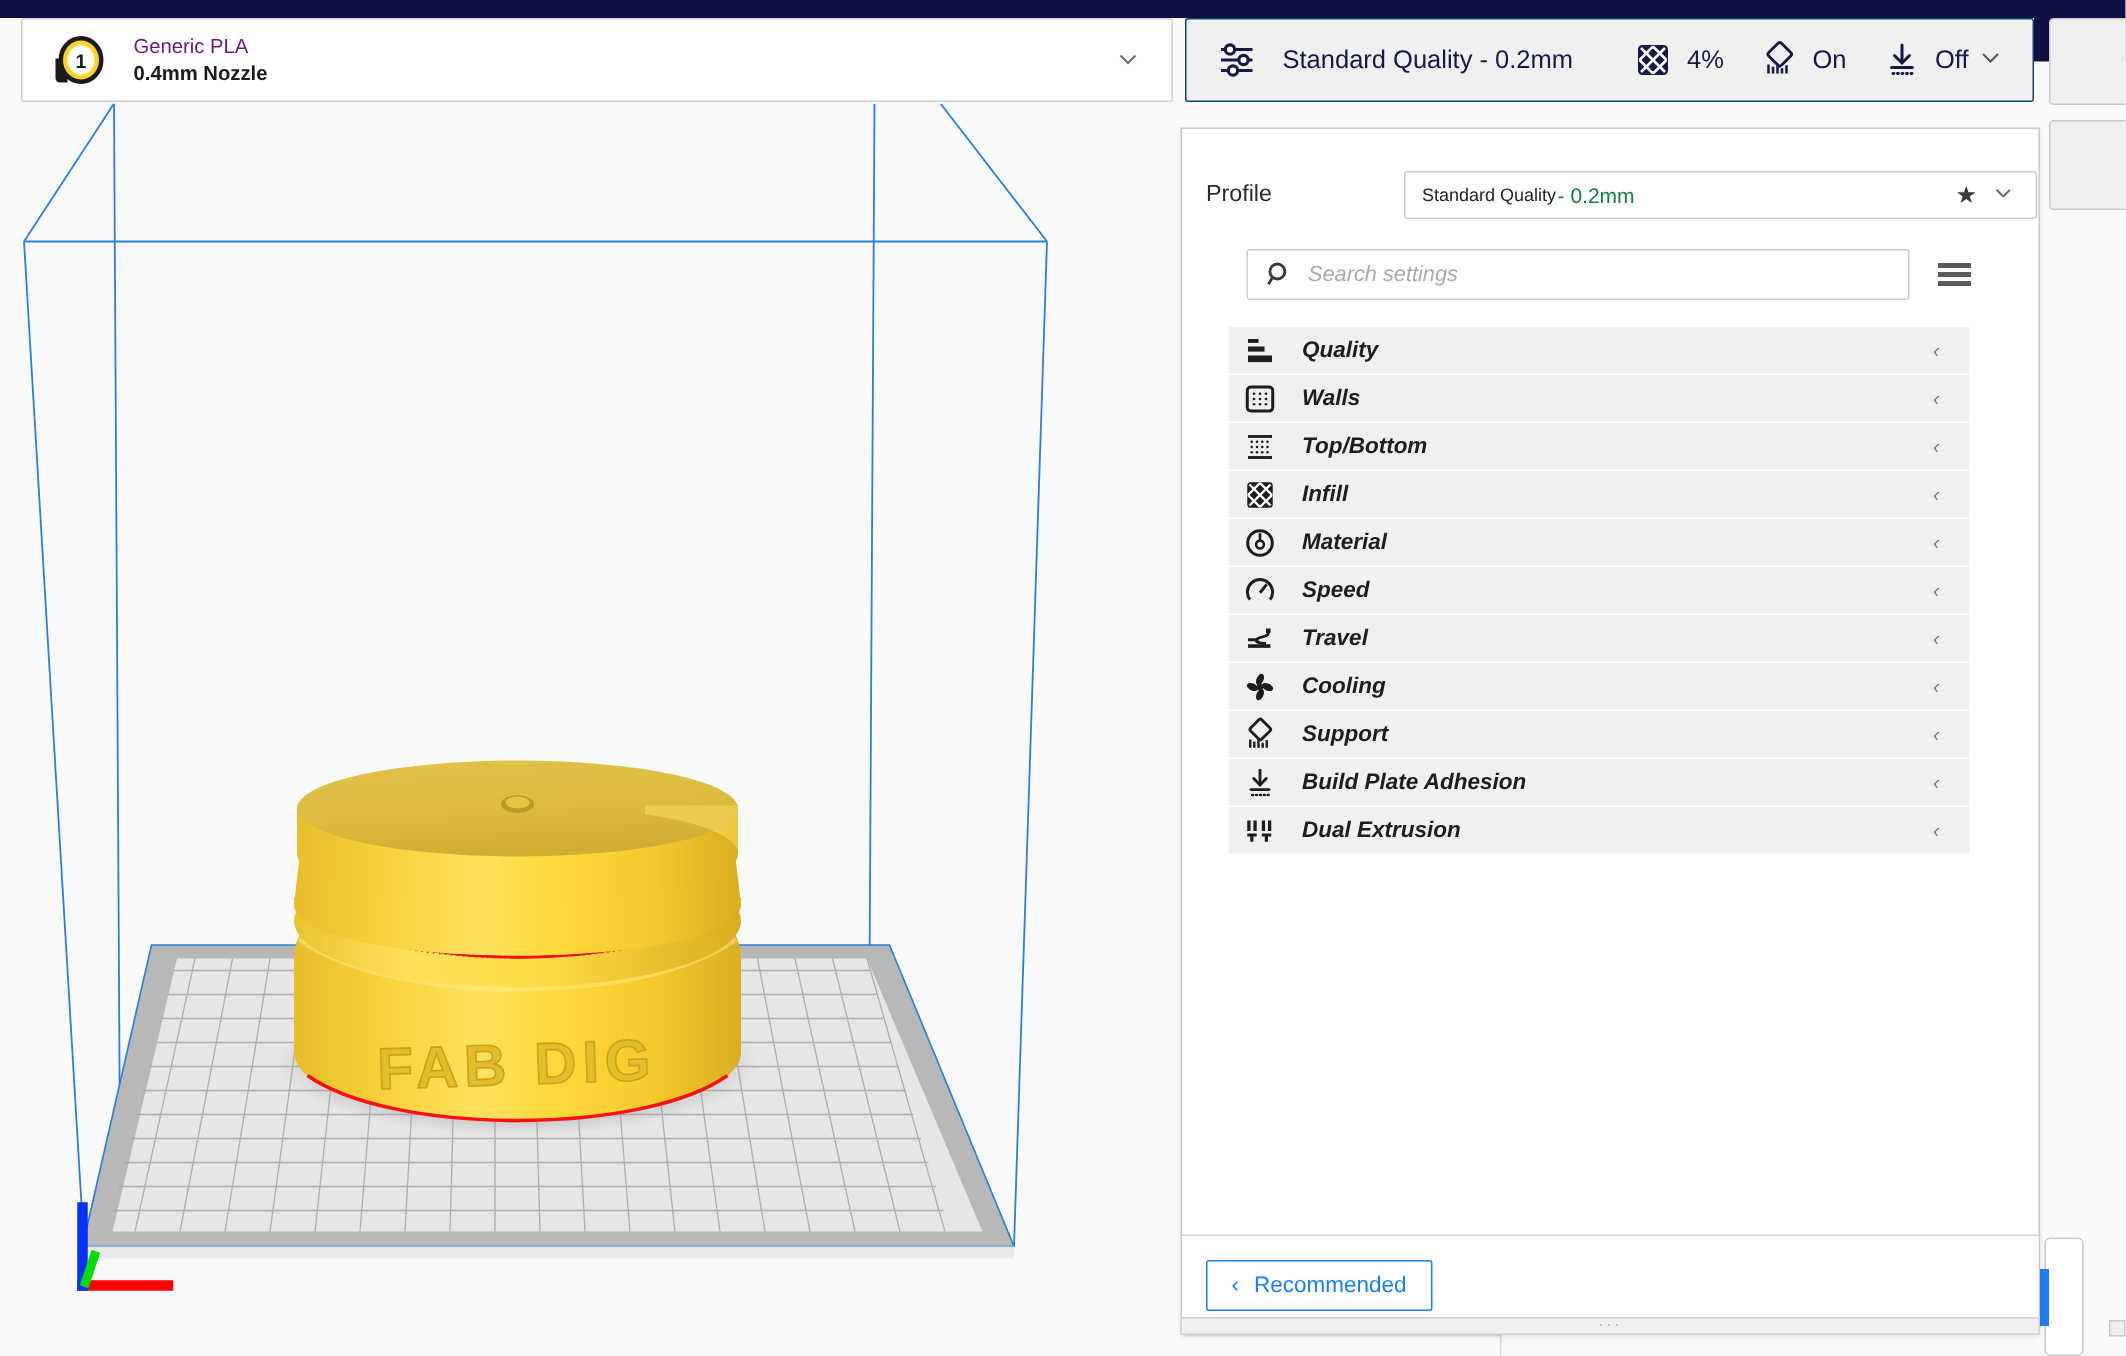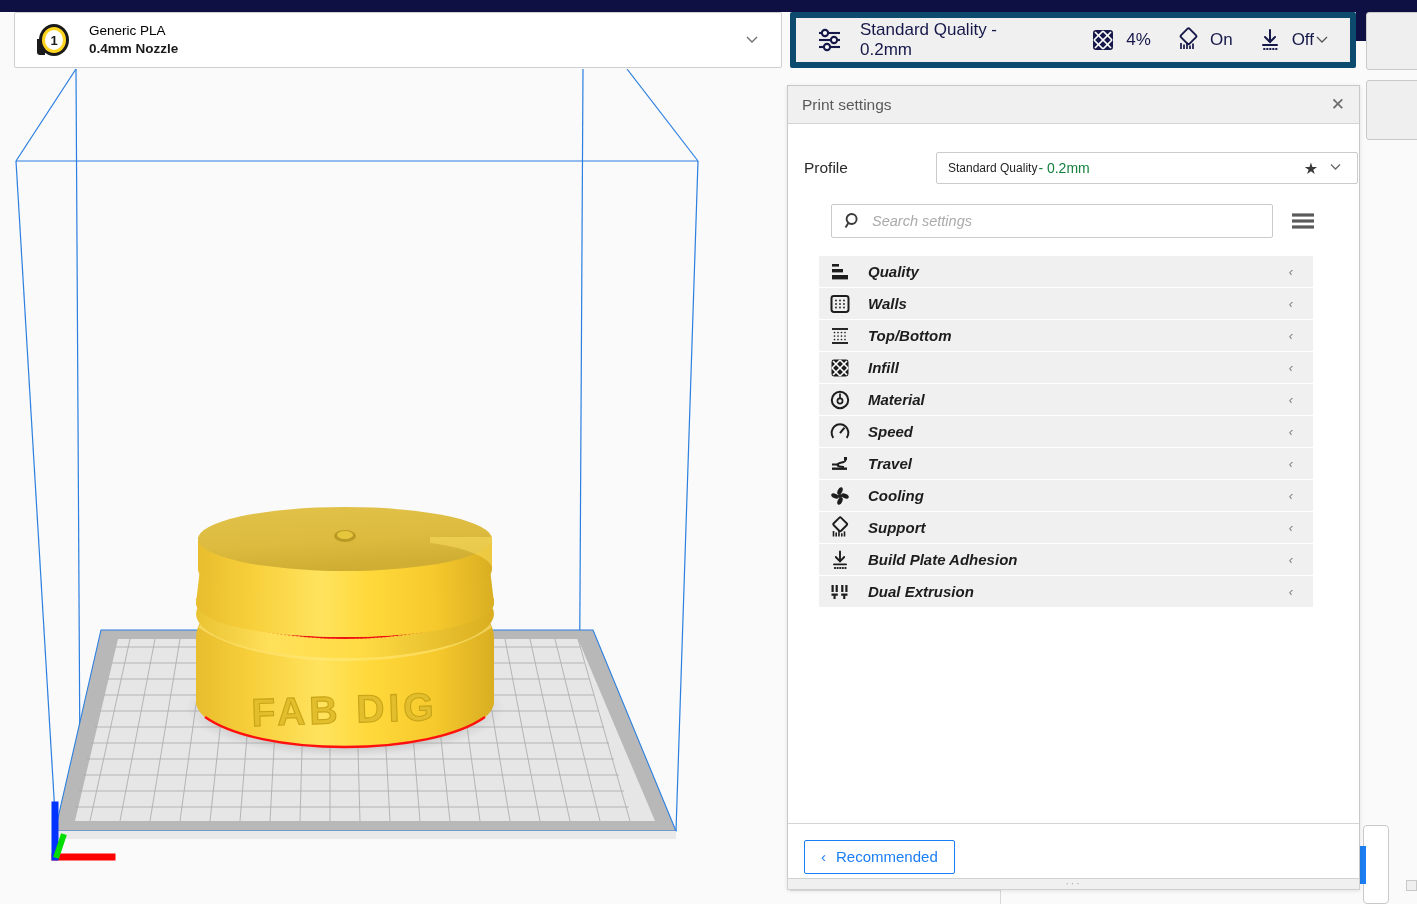--- a/index.html
+++ b/index.html
@@ -43,31 +43,31 @@
     position: absolute; left: 8px; top: 7px; width: 18px; height: 20px;
     border-radius: 50%; background: #ffffff;
     display: flex; align-items: center; justify-content: center;
     font-size: 13px; color: #1a1a1a; font-weight: 600;
   }
   .extruder-badge .tail {
     position: absolute; left: 0px; top: 16px; width: 8px; height: 16px;
     background: #1a1a1a; border-radius: 0 0 0 3px;
   }
   .extruder-text { margin-left: 18px; line-height: 1.32; }
-  .extruder-text .mat { font-size: 13.5px; color: #000000; }
+  .extruder-text .mat { font-size: 13.5px; color: #701a75; }
   .extruder-text .noz { font-size: 13.5px; color: #1a1a1a; font-weight: 700; }
   .extruder-chev {
     margin-left: auto; margin-right: 20px; color: #707070; font-size: 17px;
     line-height: 1;
   }
 
   
   .toolbar-card {
     position: absolute; left: 790px; top: 12px; width: 566px; height: 56px;
-    background: #f0f0f0; border: 6px solid #0c4a6e; border-radius: 2px;
+    background: #f0f0f0; border: 1px solid #0c4a6e; border-radius: 2px;
     display: flex; align-items: center;
   }
   .tb-sliders { margin-left: 20px; width: 30px; height: 26px; flex: 0 0 auto; }
   .tb-profile { margin-left: 14px; font-size: 17px; color: #16184a; }
   .tb-infill-icon { margin-left: 40px; width: 26px; height: 26px; flex:0 0 auto;}
   .tb-infill-val { margin-left: 10px; font-size: 17px; color: #16184a; }
   .tb-support-icon { margin-left: 24px; width: 26px; height: 26px; flex:0 0 auto;}
   .tb-support-val { margin-left: 9px; font-size: 17px; color: #16184a; }
   .tb-adh-icon { margin-left: 24px; width: 26px; height: 26px; flex:0 0 auto;}
   .tb-adh-val { margin-left: 9px; font-size: 17px; color: #16184a; }
@@ -411,24 +411,20 @@
       <g stroke-linecap="square">
         <line x1="55" y1="788" x2="112" y2="788" stroke="#ff0000" stroke-width="7"></line>
         <line x1="55" y1="788" x2="55" y2="736" stroke="#0033ff" stroke-width="7"></line>
         <line x1="57" y1="786" x2="63" y2="768" stroke="#00dd00" stroke-width="6"></line>
       </g>
     </svg>
   </div>
 
   <div class="ps-panel">
 
-    <div class="ps-header">
-      <span class="ps-title">Print settings</span>
-      <span class="ps-close">✕</span>
-    </div>
 
     <div class="ps-body">
 
       <div class="profile-row">
         <span class="profile-label">Profile</span>
         <div class="profile-select">
           <span class="profile-name">Standard Quality</span>
           <span class="profile-sub">- 0.2mm</span>
           <span class="profile-star">★</span>
           <span class="profile-chev">

